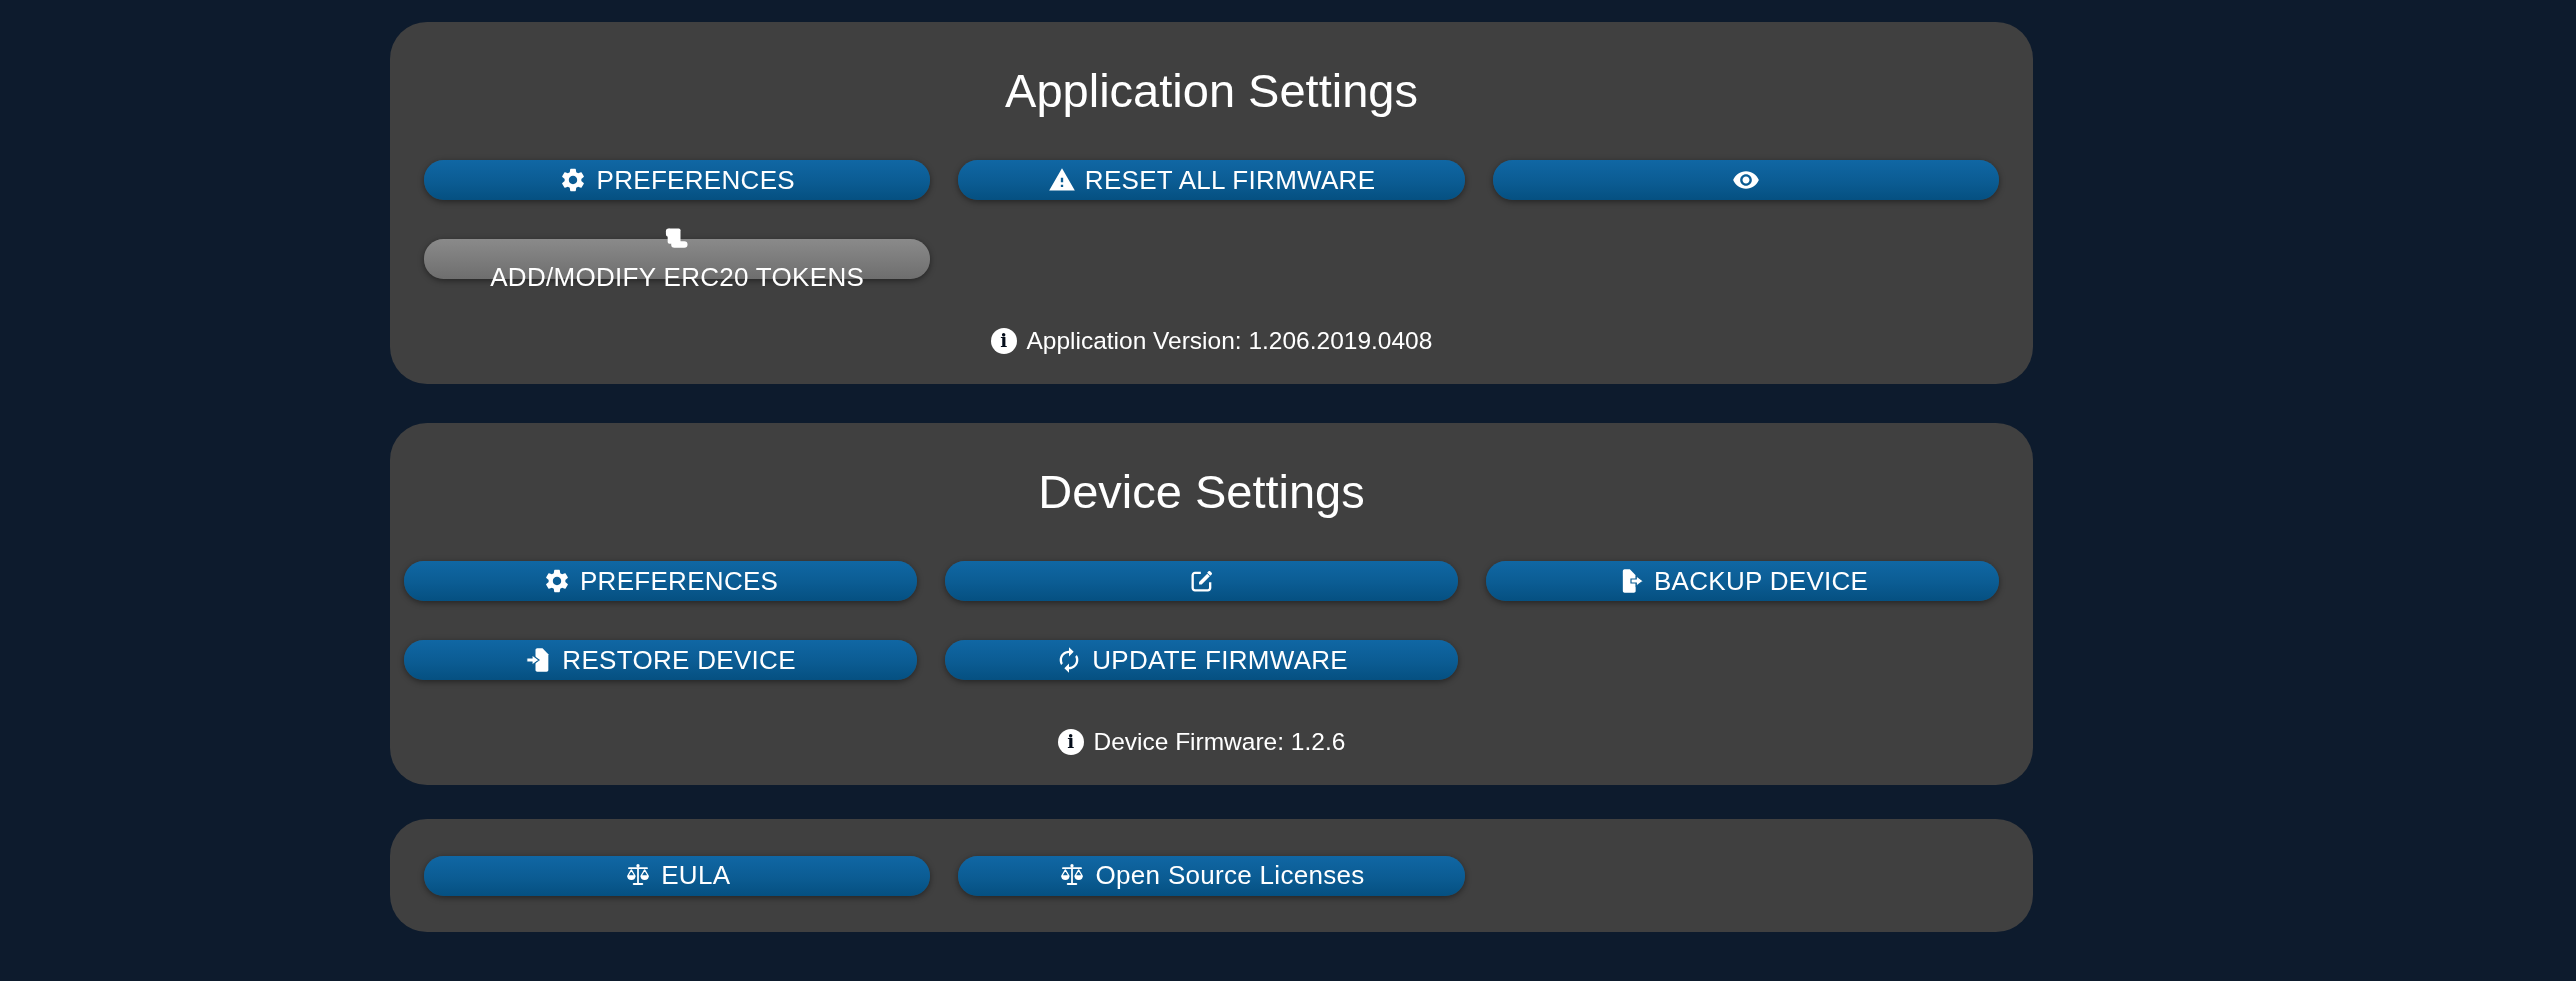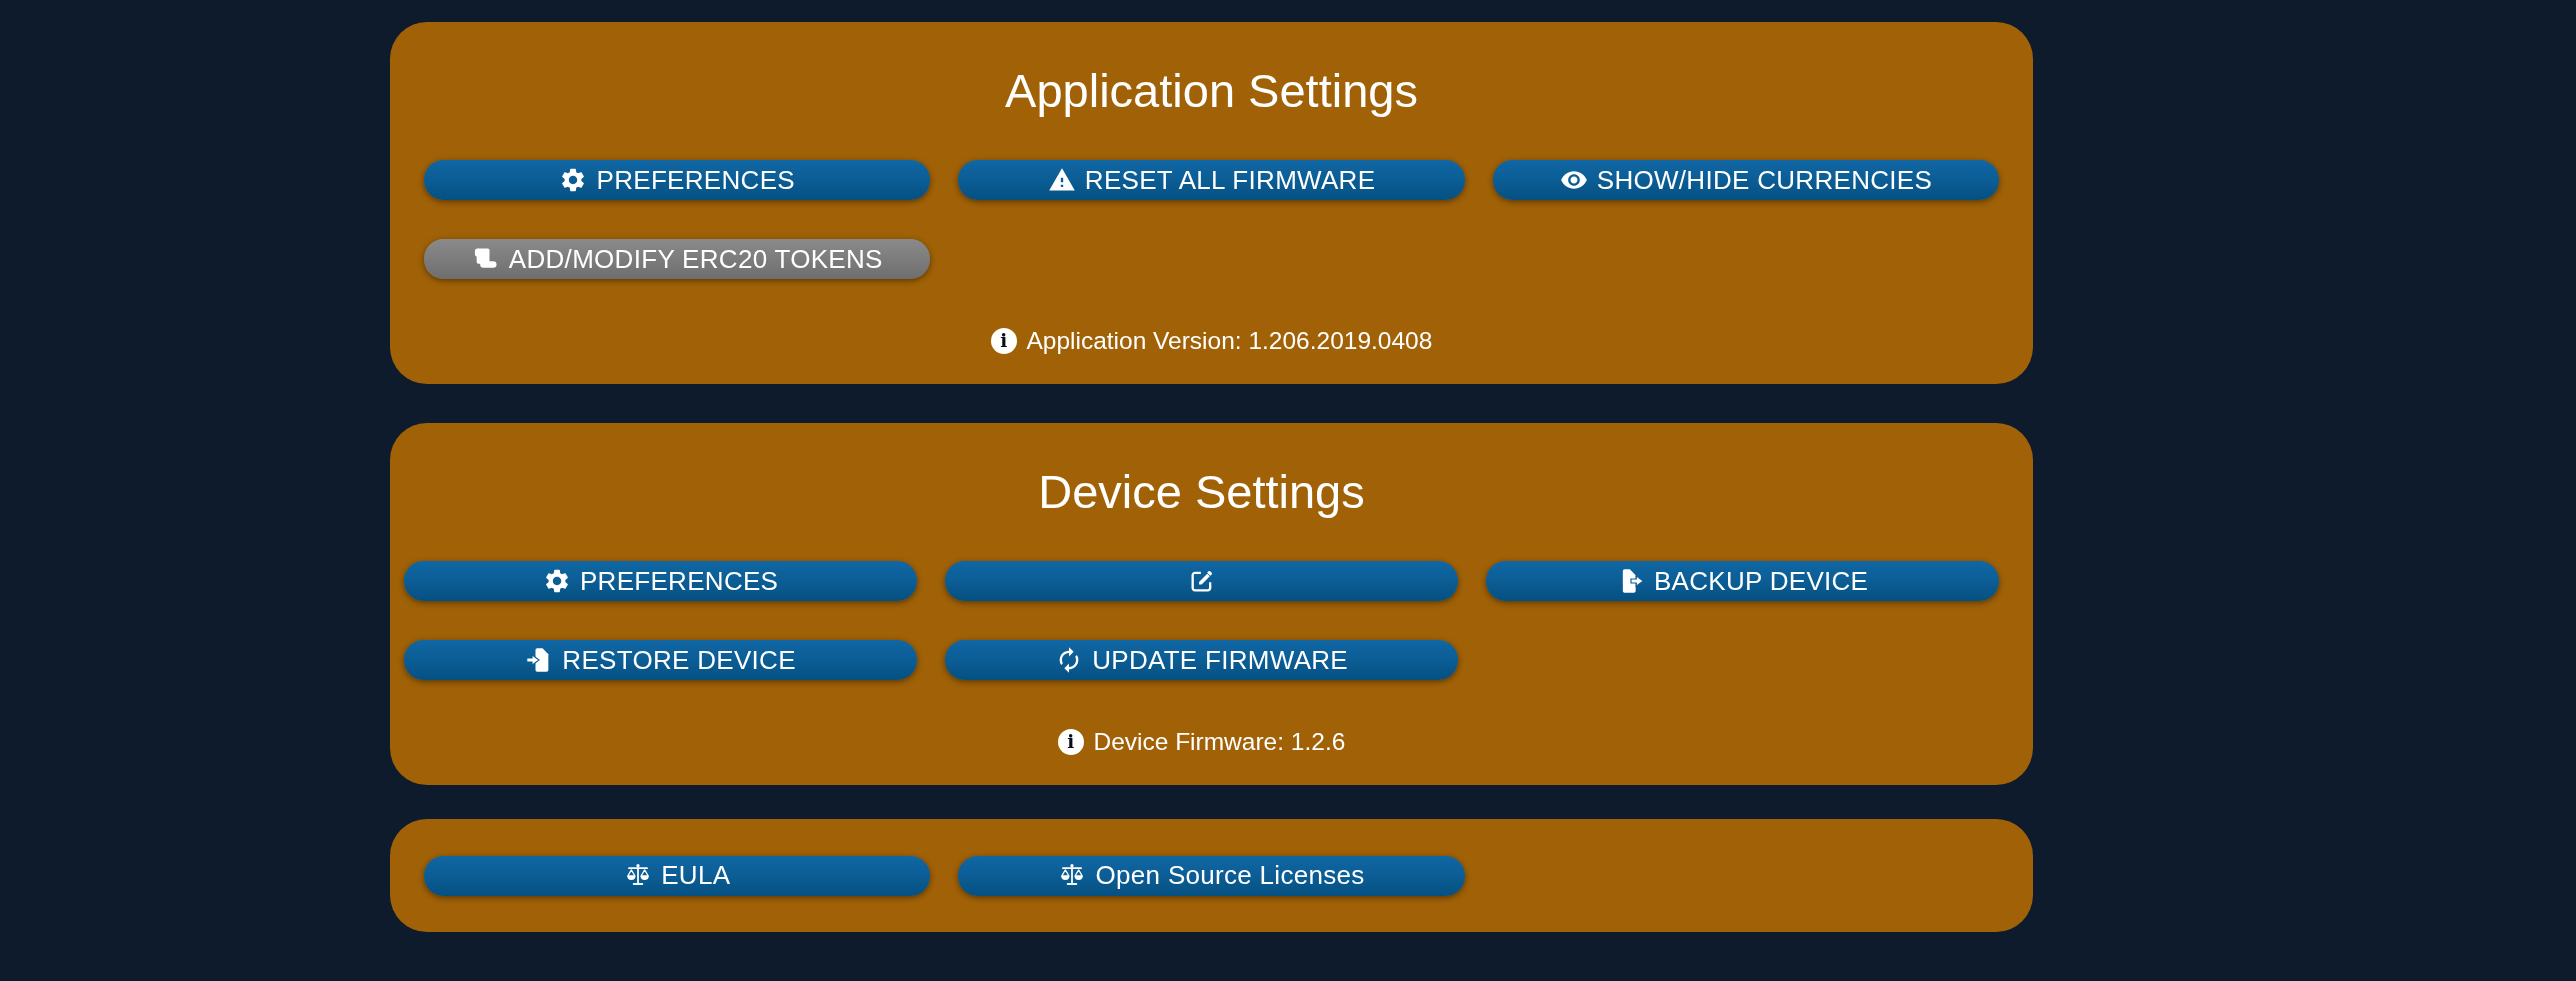--- a/index.html
+++ b/index.html
@@ -6,21 +6,21 @@
   body{
     width:2576px;height:981px;
     background:#0d1b2d;
     font-family:"Liberation Sans", sans-serif;
     color:#ffffff;
     overflow:hidden;
   }
   .card{
     width:1643px;
     margin-left:390px;
-    background:#a16207;
+    background:#404040;
     border-radius:37px;
     box-sizing:border-box;
   }
   .card--app{margin-top:22px;padding:40px 34px 29px 34px;}
   .card--device{margin-top:39px;padding:40px 34px 29px 14px;}
   .card--legal{
     margin-top:34px;height:113px;
     padding:0 34px;
     display:flex;align-items:center;
   }
@@ -42,20 +42,21 @@
     background:linear-gradient(180deg,#1067a4 0%,#0b5c93 55%,#055081 100%);
     box-shadow:0 1.8px 6.1px rgba(0,0,0,.45);
     color:#fff;
     font-family:"Liberation Sans", sans-serif;
     font-size:26px;font-weight:400;letter-spacing:0.3px;
     display:flex;align-items:center;justify-content:center;
     gap:9.2px;white-space:nowrap;
   }
   .btn--gray{
     background:linear-gradient(180deg,#8a8a8a 0%,#7b7b7b 55%,#6e6e6e 100%);
+    flex-direction:column;
   }
   .btn .icon{display:flex;align-items:center;justify-content:center;}
   .btn .icon svg{width:28px;height:28px;display:block;}
   .cell-empty{visibility:hidden;}
   .note-line{
     margin-top:48px;
     display:flex;align-items:center;justify-content:center;gap:9.8px;
     font-size:24.5px;color:#fff;
   }
   .info-dot{
@@ -92,21 +93,20 @@
       </span>
       <span class="btn-label">RESET ALL FIRMWARE</span>
     </button>
 
     <button class="btn">
       <span class="icon">
         <svg viewBox="0 0 24 24" fill="#fff">
             <path fill-rule="evenodd" d="M12 4.5C7 4.5 2.73 7.61 1 12c1.73 4.39 6 7.5 11 7.5s9.27-3.11 11-7.5c-1.73-4.39-6-7.5-11-7.5zM12 17c-2.76 0-5-2.24-5-5s2.24-5 5-5 5 2.24 5 5-2.24 5-5 5zm0-8c-1.66 0-3 1.34-3 3s1.34 3 3 3 3-1.34 3-3-1.34-3-3-3z"></path>
           </svg>
       </span>
-      <span class="btn-label">SHOW/HIDE CURRENCIES</span>
     </button>
 
 
 
     <button class="btn btn--gray">
       <span class="icon">
         <svg viewBox="0 0 24 24" fill="#fff">
           <rect x="2.5" y="3" width="4.5" height="7" rx="2.25"></rect>
           <rect x="4" y="3" width="11" height="13" rx="1.5"></rect>
           <rect x="7" y="14" width="14" height="5.5" rx="2.75"></rect>

